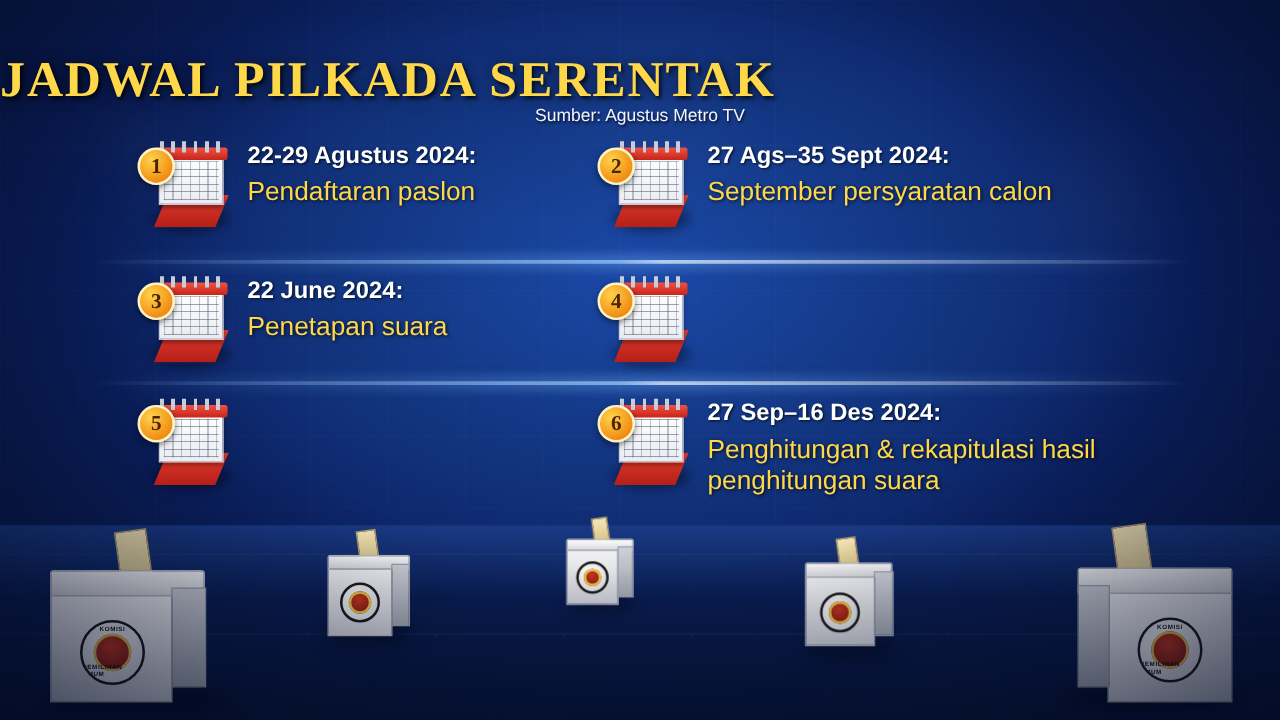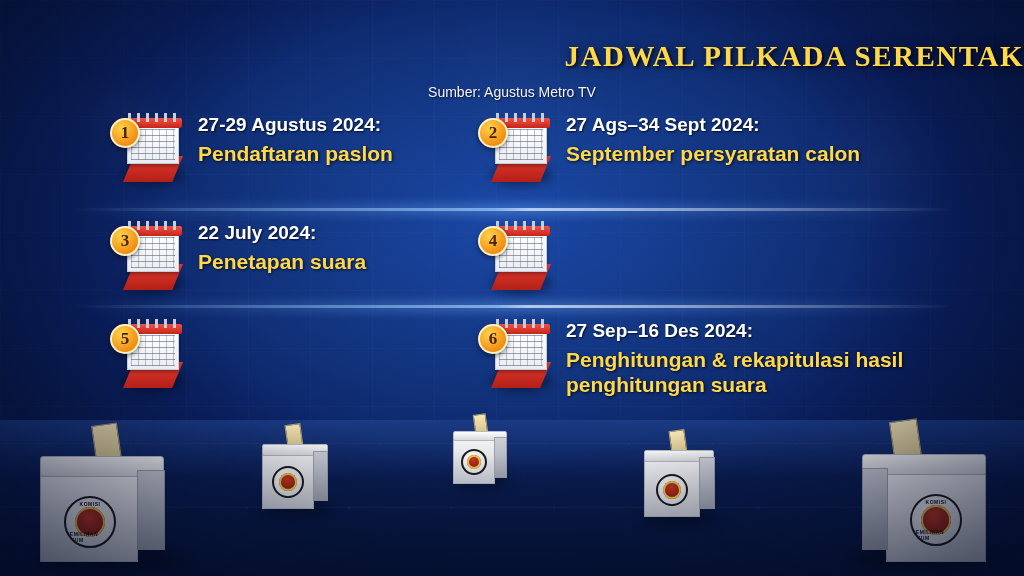--- a/index.html
+++ b/index.html
@@ -35,24 +35,24 @@
     position: absolute; inset: 0; pointer-events: none; opacity:.5;
     background:
       radial-gradient(circle 90px at 120px 120px, rgba(255,255,255,0.05), transparent 70%),
       radial-gradient(circle 120px at 880px 160px, rgba(255,255,255,0.045), transparent 70%),
       radial-gradient(circle 150px at 520px 90px, rgba(120,170,255,0.07), transparent 70%);
   }
 
   
   .title {
     position: absolute; top: 40px; left: 0; width: 100%;
-    text-align: right;
+    text-align: left;
     font-family: "Liberation Serif", serif;
     font-weight: bold;
-    font-size: 29px;
+    font-size: 40px;
     letter-spacing: 1.5px;
     color: #ffd84a;
     text-shadow: 0 0 12px rgba(0,0,0,.55), 2px 2px 3px rgba(0,0,0,.65);
   }
   .subtitle {
     position: absolute; top: 84px; left: 0; width: 100%;
     text-align: center;
     font-size: 14px;
     color: #f2f4ff;
     text-shadow: 1px 1px 2px rgba(0,0,0,.7);
@@ -131,21 +131,21 @@
   .txt .date {
     font-size: 19px;
     font-weight: bold;
     color: #ffffff;
     text-shadow: 1px 1px 2px rgba(0,0,0,.75);
     margin-bottom: 5px;
     white-space: nowrap;
   }
   .txt .label {
     font-size: 21px;
-    font-weight: bold;
+    font-weight: normal;
     color: #ffd84a;
     text-shadow: 1px 1px 3px rgba(0,0,0,.8);
     line-height: 1.2;
   }
 
   
   .floor {
     position: absolute; left: 0; top: 420px; width: 1024px; height: 156px;
     background: linear-gradient(180deg, #0c2463 0%, #0a1c4e 40%, #071436 100%);
     overflow: hidden;
@@ -306,55 +306,55 @@
       <div class="cal">
         <div class="shadow"></div>
           <div class="stand"></div>
         <div class="body">
             <div class="lines"></div>
           </div>
         <div class="top"></div>
           <div class="rings"></div>
       </div>
       <div class="txt">
-        <div class="date">27-29 Agustus 2024:</div>
+        <div class="date">22-29 Agustus 2024:</div>
         <div class="label">Pendaftaran paslon</div>
       </div>
     </div>
 
     <div class="item" style="left:488px; top:8px; width:470px;">
       <div class="badge">2</div>
       <div class="cal">
         <div class="shadow"></div>
           <div class="stand"></div>
         <div class="body">
             <div class="lines"></div>
           </div>
         <div class="top"></div>
           <div class="rings"></div>
       </div>
       <div class="txt">
-        <div class="date">27 Ags–34 Sept 2024:</div>
+        <div class="date">27 Ags–35 Sept 2024:</div>
         <div class="label">September persyaratan calon</div>
       </div>
     </div>
 
     <div class="item" style="left:120px; top:116px; width:360px;">
       <div class="badge">3</div>
       <div class="cal">
         <div class="shadow"></div>
           <div class="stand"></div>
         <div class="body">
             <div class="lines"></div>
           </div>
         <div class="top"></div>
           <div class="rings"></div>
       </div>
       <div class="txt">
-        <div class="date">22 July 2024:</div>
+        <div class="date">22 June 2024:</div>
         <div class="label">Penetapan suara</div>
       </div>
     </div>
 
     <div class="item" style="left:488px; top:116px; width:470px;">
       <div class="badge">4</div>
       <div class="cal">
         <div class="shadow"></div>
           <div class="stand"></div>
         <div class="body">

